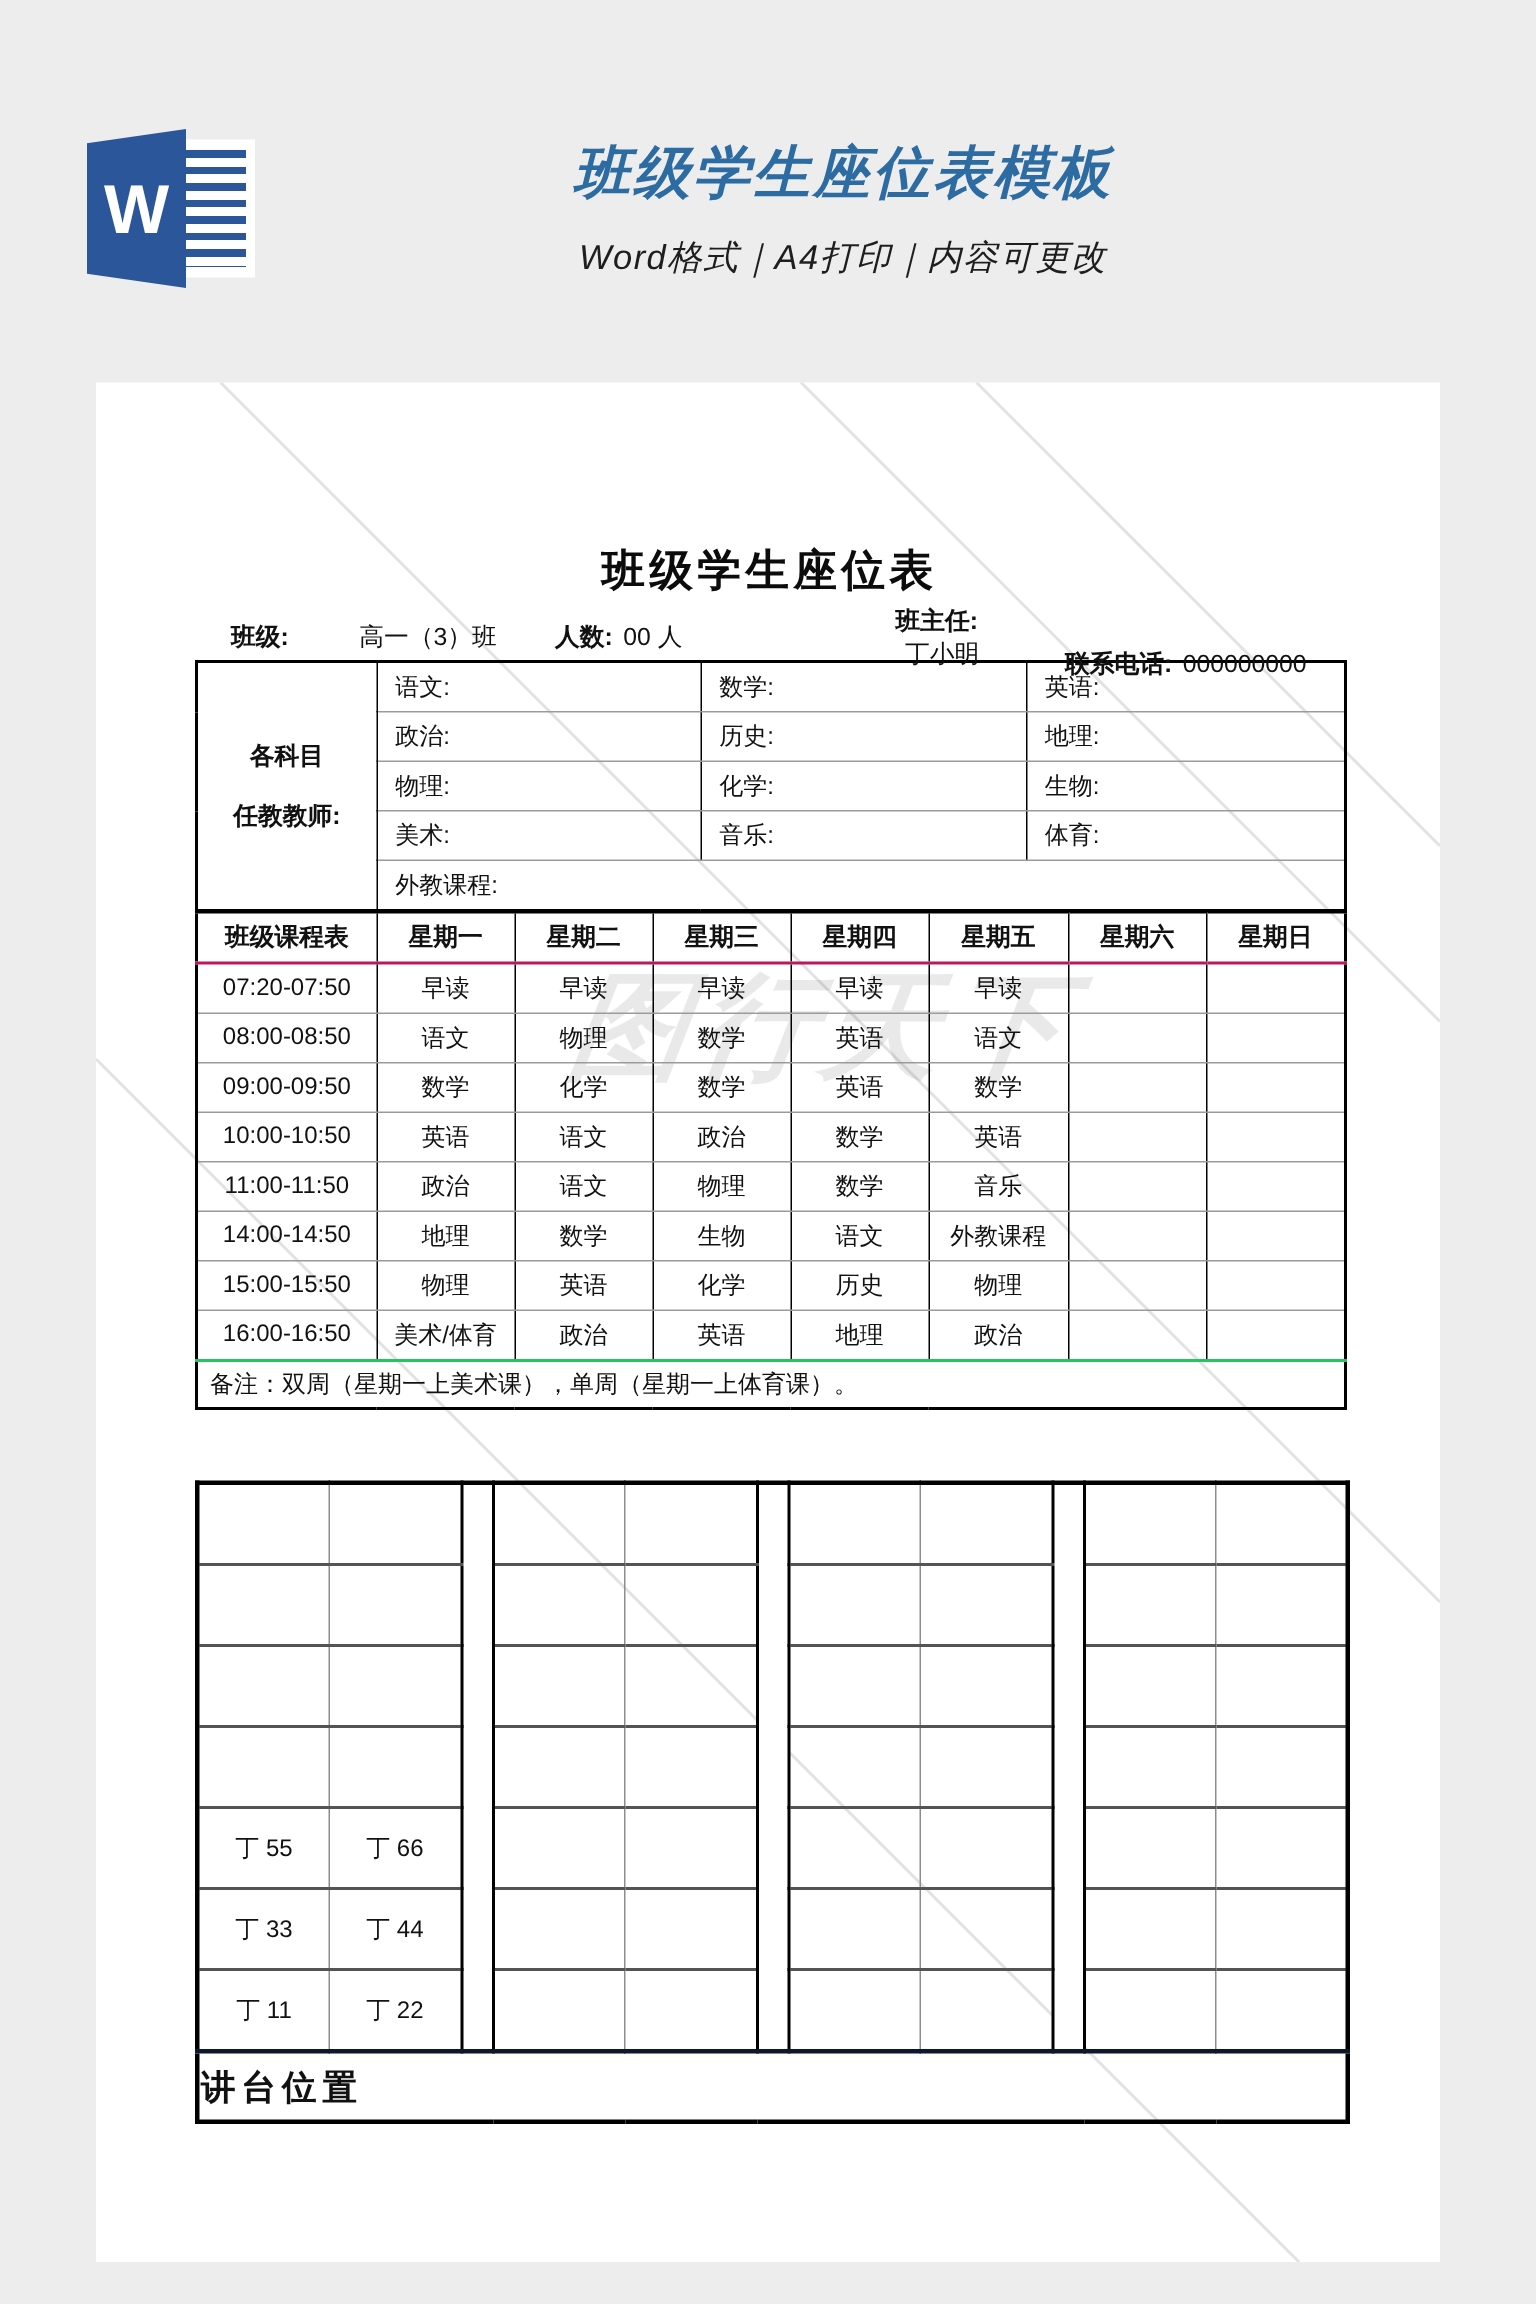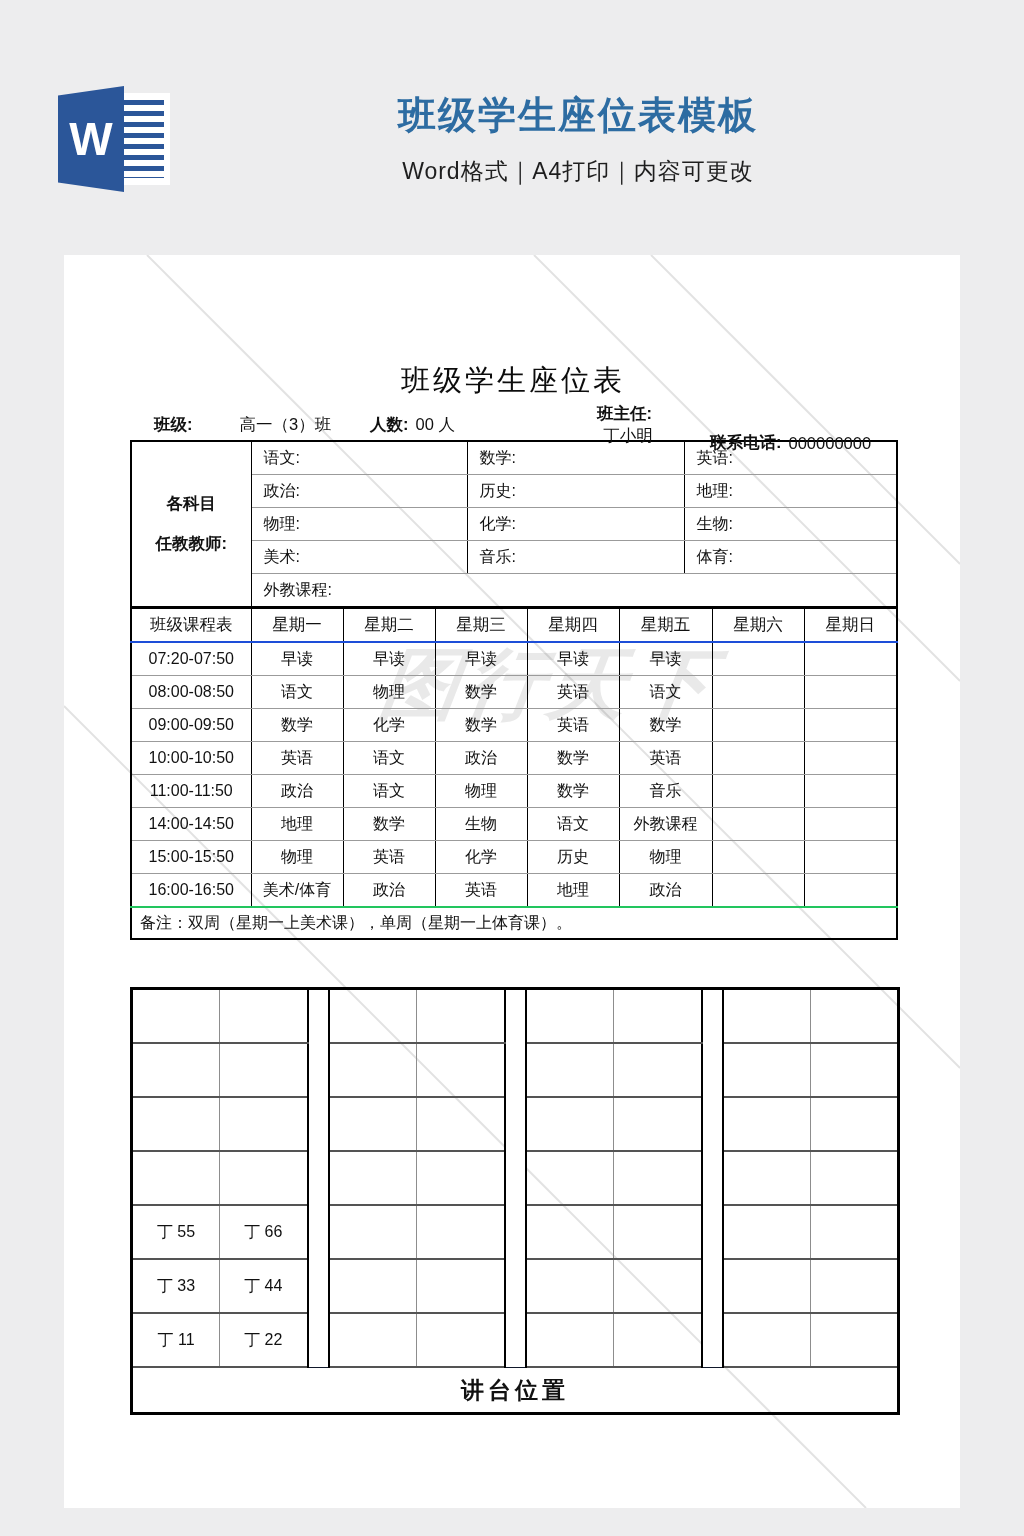--- a/index.html
+++ b/index.html
@@ -9,27 +9,27 @@
   }
   
   .site-header{position:absolute;left:0;top:0;width:1024px;height:255px;}
   .word-icon{position:absolute;left:58px;top:86px;width:114px;height:106px;}
   .word-icon .sheet{position:absolute;right:2px;top:7px;width:60px;height:92px;background:#fff;}
   .word-icon .stripes{position:absolute;left:7px;right:6px;top:7px;bottom:7px;
     background:repeating-linear-gradient(to bottom,#2b5699 0 5px,#ffffff 5px 11px);}
   .word-icon .flap{position:absolute;left:0;top:0;width:66px;height:106px;background:#2b5699;
     clip-path:polygon(0 9%,100% 0,100% 100%,0 91%);display:flex;align-items:center;justify-content:center;}
   .word-icon .flap span{color:#fff;font-weight:bold;font-size:46px;line-height:1;}
-  .hdr-text{position:absolute;left:188px;top:90px;width:780px;text-align:center;}
+  .hdr-text{position:absolute;left:172px;top:90px;width:780px;text-align:center;font-style:italic;}
   .hdr-title{font-size:38px;font-weight:bold;letter-spacing:2px;color:#2d6ca2;}
   .hdr-sub{margin-top:15px;font-size:23px;color:#1e1e1e;letter-spacing:1px;}
   
   .page{position:absolute;left:64px;top:255px;width:896px;height:1253px;background:#ffffff;}
   .doc{position:absolute;left:66px;top:0;width:766px;}
-  .doc-title{margin-top:106px;text-align:center;font-size:29px;font-weight:normal;letter-spacing:3px;color:#0c0c0c;}
+  .doc-title{margin-top:106px;text-align:center;font-size:29px;font-weight:bold;letter-spacing:3px;color:#0c0c0c;}
   .info-row{display:flex;margin-top:9px;height:30px;align-items:center;font-size:16.5px;}
   .info-cell{display:flex;align-items:center;}
   .info-cell:nth-child(1){width:240px;padding-left:24px;box-sizing:border-box;gap:40px;}
   .info-cell:nth-child(2){width:176px;}
   .info-cell:nth-child(3){width:164px;flex-direction:column;}
   .info-cell:nth-child(4){width:186px;margin-top:36px;}
   .info-label{font-weight:bold;margin-right:7px;white-space:nowrap;}
   .info-value{white-space:nowrap;}
   
   table{border-spacing:0;}
@@ -37,28 +37,28 @@
   .teachers td{border-left:1px solid #000;border-right:1px solid #000;
     border-top:1px solid #9b9b9b;border-bottom:1px solid #9b9b9b;
     height:30px;font-size:16px;vertical-align:middle;}
   .teachers td.subj{text-align:left;padding-left:12px;}
   .teachers td.t-head{text-align:center;padding:18px;font-weight:bold;font-size:16.5px;}
   .t-head-line{margin-bottom:18px;}
   .schedule{width:766px;border-collapse:collapse;table-layout:fixed;border:2px solid #000;margin-top:-1px;}
   .schedule th,.schedule td{border-left:1px solid #000;border-right:1px solid #000;
     border-top:1px solid #9b9b9b;border-bottom:1px solid #9b9b9b;
     height:30px;text-align:center;font-size:16px;vertical-align:middle;}
-  .schedule thead th{font-weight:normal;font-size:16.5px;border-bottom:2px solid #1d4ed8;border-top:2px solid #000;}
+  .schedule thead th{font-weight:bold;font-size:16.5px;border-bottom:2px solid #be185d;border-top:2px solid #000;}
   .schedule td.note{border-top:2px solid #22c55e;text-align:left;padding-left:8px;height:28px;font-size:16px;}
   .seating{width:766px;border-collapse:collapse;table-layout:fixed;border:3px solid #000;margin-top:47px;}
   .seating td.seat{border-left:1px solid #8d8d8d;border-right:1px solid #8d8d8d;
     border-top:2px solid #545454;border-bottom:2px solid #545454;
     height:50px;text-align:center;font-size:16px;vertical-align:middle;}
   .seating td.aisle{border-left:2px solid #000;border-right:2px solid #000;background:#fff;}
-  .seating td.podium{border-top:1px solid #0f172a;height:42px;text-align:center;
+  .seating td.podium{border-top:3px solid #0f172a;height:42px;text-align:left;
     font-weight:bold;font-size:23px;letter-spacing:4px;}
   
   .wm-lines{position:absolute;left:0;top:0;width:896px;height:1253px;pointer-events:none;}
   .wm-text{position:absolute;left:300px;top:378px;width:370px;text-align:center;
     font-family:"DejaVu Serif","Liberation Serif",serif;font-style:italic;font-weight:bold;
     font-size:78px;letter-spacing:6px;color:#5a5a5a;opacity:0.13;transform:skewX(-8deg);
     pointer-events:none;white-space:nowrap;}
 </style>
 </head>
 <body>

